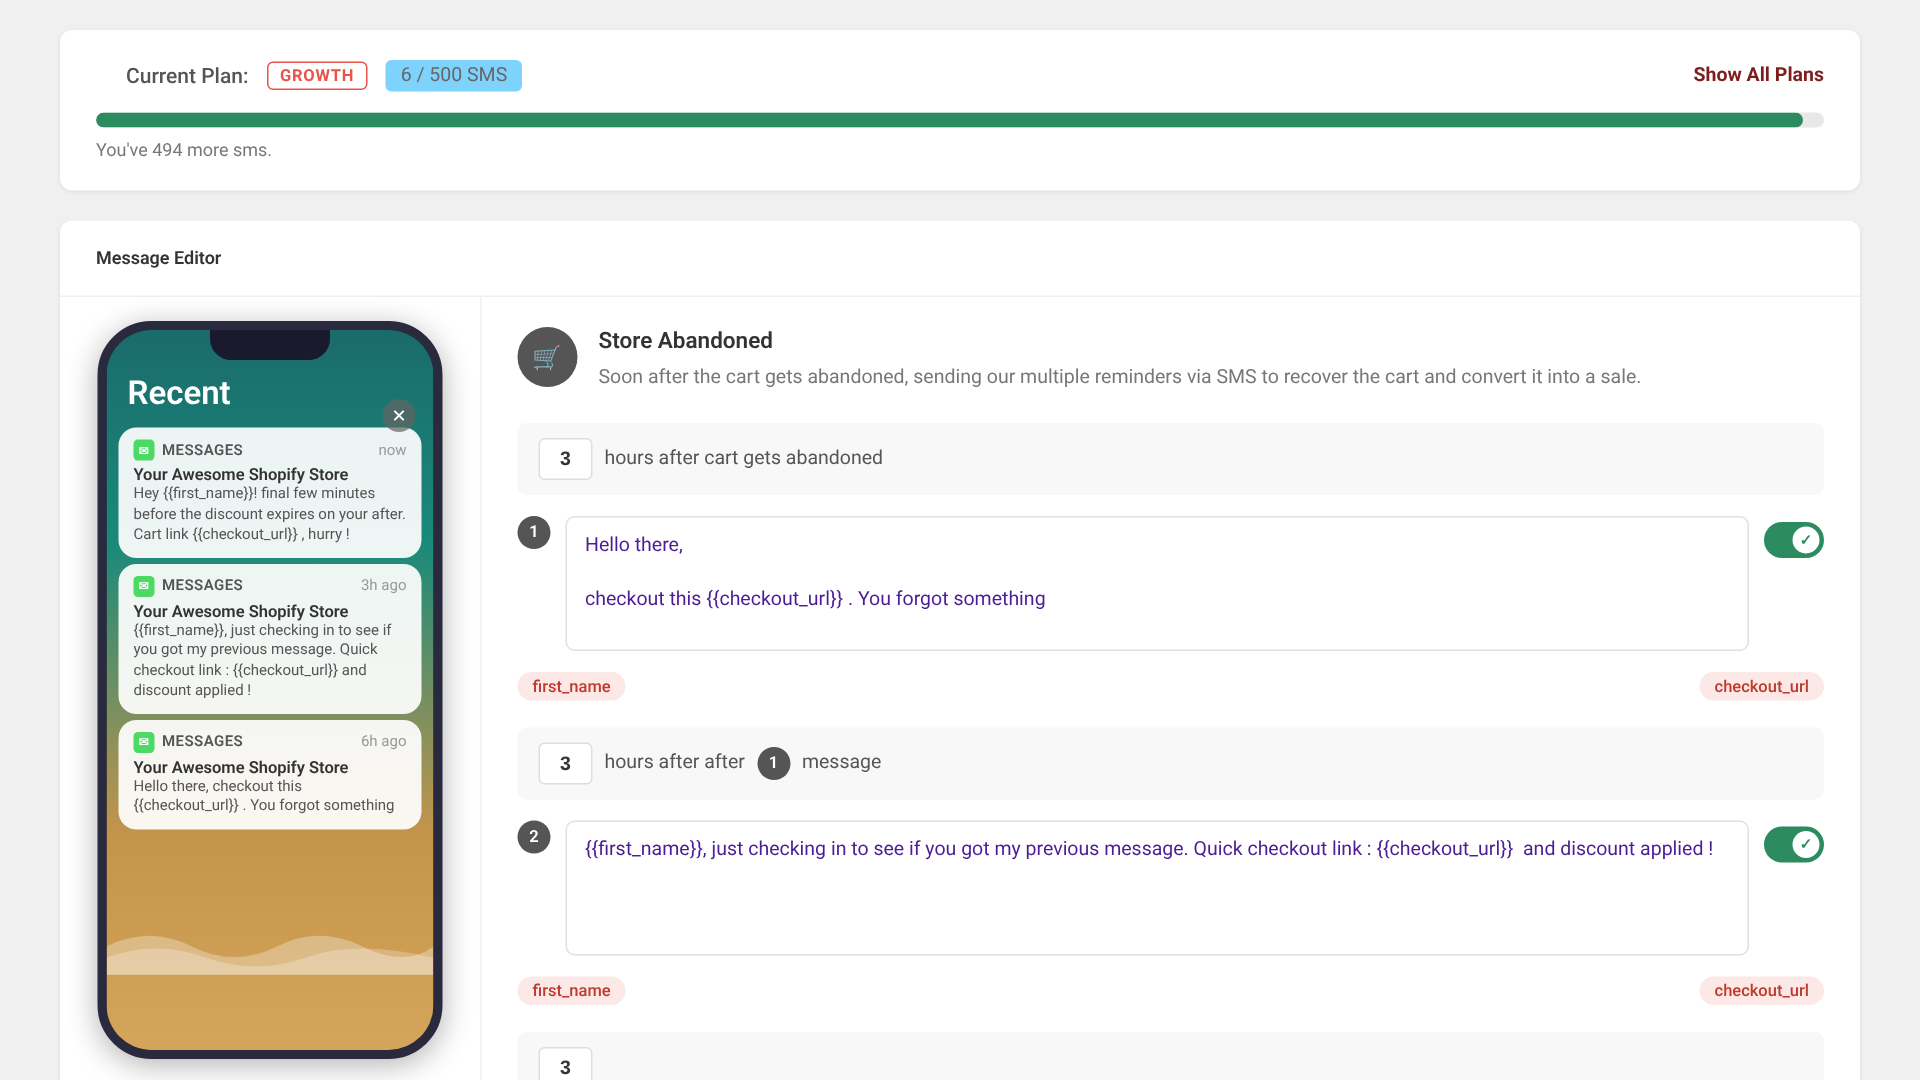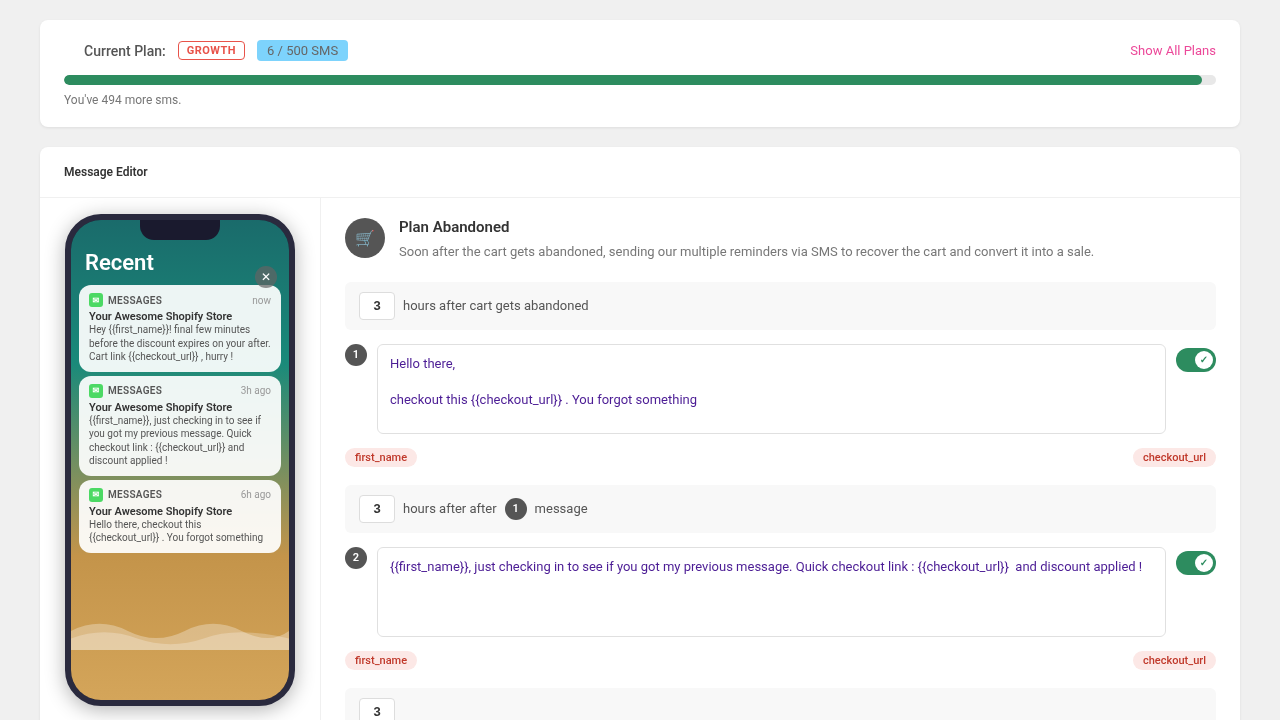--- a/index.html
+++ b/index.html
@@ -61,23 +61,24 @@
     .plan-sms {
       font-size: 13px;
       color: #666;
       background: #7dd3fc;
       padding: 3px 10px;
       border-radius: 4px;
     }
 
     .show-all-plans {
       font-size: 13px;
-      color: #ec4899;
+      color: #7f1d1d;
       cursor: pointer;
       text-decoration: none;
+      font-weight: bold;
     }
 
     .progress-bar-container {
       width: 100%;
       height: 10px;
       background: #e8e8e8;
       border-radius: 6px;
       overflow: hidden;
       margin-bottom: 8px;
     }
@@ -495,21 +496,21 @@
             </svg>
           </div>
         </div>
       </div>
 
       <div class="right-panel">
 
         <div class="cart-abandoned-header">
           <div class="cart-icon-circle">🛒</div>
           <div class="cart-abandoned-text">
-            <h3>Plan Abandoned</h3>
+            <h3>Store Abandoned</h3>
             <p>Soon after the cart gets abandoned, sending our multiple reminders via SMS to recover the cart and convert it into a sale.</p>
           </div>
         </div>
 
         <div class="hours-row">
           <input class="hours-input" type="text" value="3" style="">
           <span class="hours-text">hours after cart gets abandoned</span>
         </div>
 
         <div class="message-block">

